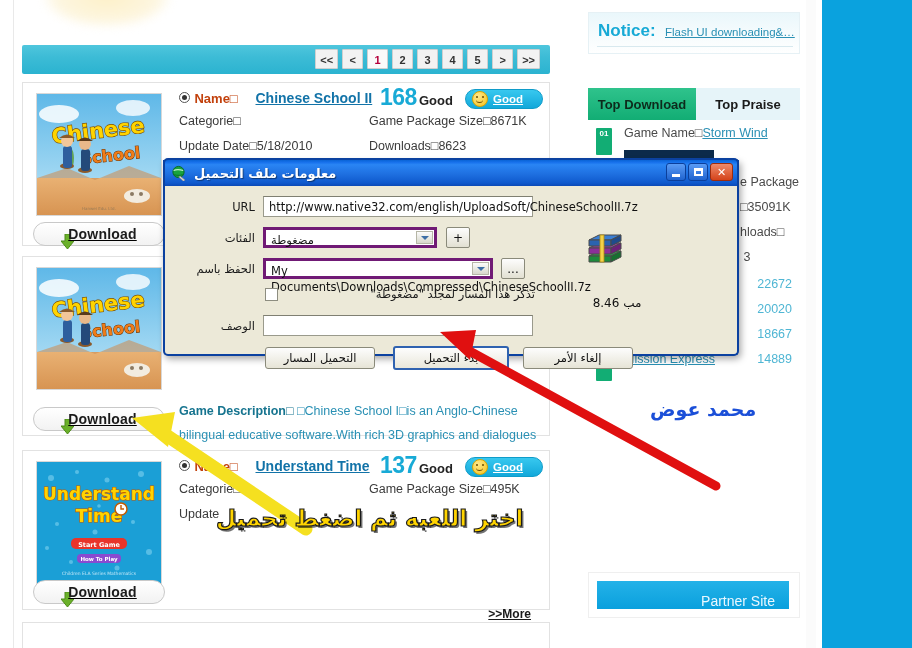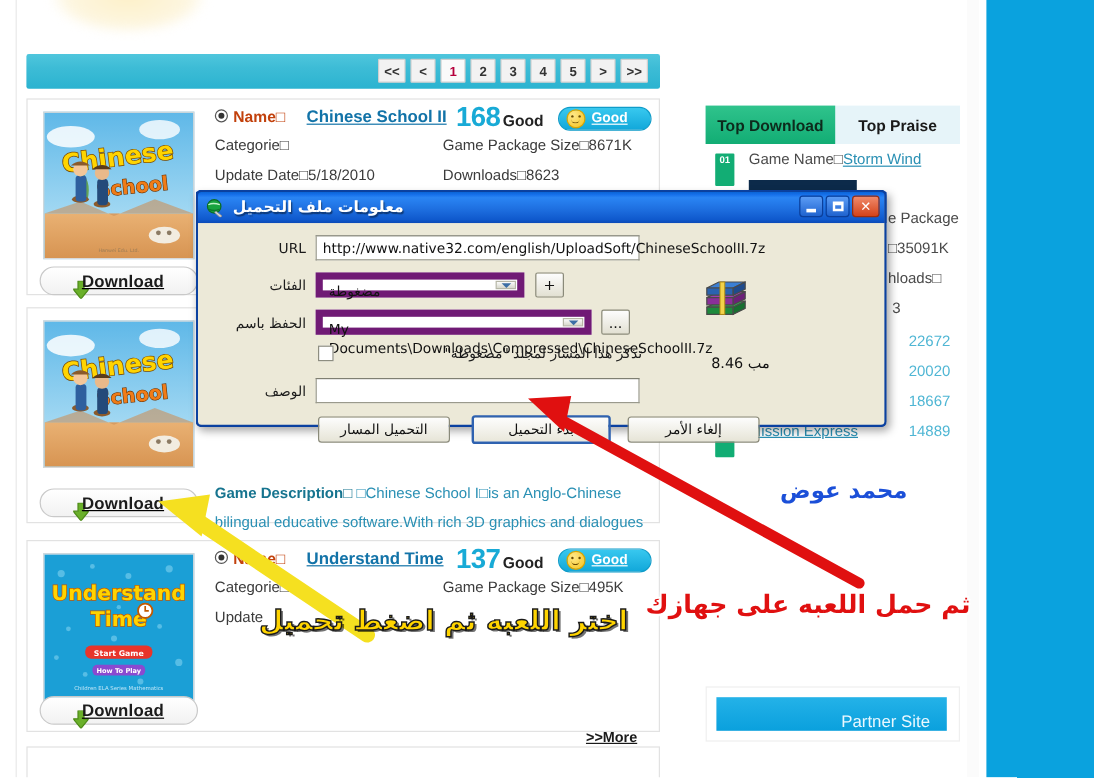--- a/index.html
+++ b/index.html
@@ -151,21 +151,21 @@
   .wb.max .gl{display:block;width:9px;height:8px;border:2px solid #fff;border-top-width:3px;box-sizing:border-box;}
 
   .dlg-body{position:absolute;left:0;top:26px;right:0;bottom:0;}
   .flabel{position:absolute;font-size:11.5px;color:#1a1a1a;direction:rtl;text-align:right;}
   .ftext{
     position:absolute;background:#fff;border:1px solid #9a9a8c;border-top-color:#7f7f72;
     box-sizing:border-box;font-size:11.5px;color:#111;padding:2px 5px;line-height:16px;
     font-family:"DejaVu Sans","Liberation Sans",sans-serif;
   }
   .fcombo{
-    position:absolute;background:#fff;border:6px solid #701a75;box-sizing:border-box;
+    position:absolute;background:#fff;border:3px solid #701a75;box-sizing:border-box;
     font-size:11.5px;color:#111;line-height:16px;
   }
   .fcombo .cval{position:absolute;left:5px;top:2px;direction:rtl;}
   .fcombo .cval.ltr{direction:ltr;}
   .cbtn{position:absolute;right:1px;top:1px;bottom:1px;width:17px;
     background:linear-gradient(#fbfbfb,#d8d8cc);border:1px solid #b6b6a6;box-sizing:border-box;
     display:flex;align-items:center;justify-content:center;cursor:pointer;}
   .cbtn .ch{width:0;height:0;border-left:4px solid transparent;border-right:4px solid transparent;
     border-top:4px solid #3c6ea5;}
   .sqbtn{
@@ -411,20 +411,25 @@
           <span class="c1">Update</span>
         </div>
         <div class="more" style="top:150px;right:10px">&gt;&gt;More</div>
       </div>
     </div>
 
     <div class="card" id="card3"></div>
   </div>
 
   <div class="rightcol">
+    <div class="noticebox">
+      <span class="notice-l">Notice:</span>
+      <span class="notice-v">Flash UI downloading&amp;…</span>
+      <div class="noticerule"></div>
+    </div>
 
     <div class="tabs">
       <div class="tab active">Top Download</div>
       <div class="tab inactive">Top Praise</div>
     </div>
 
     <div class="toplist">
       <div class="tl-row">
         <span class="tl-badge">01</span>
         <span class="tl-name">
@@ -556,16 +561,15 @@
       <path d="M470 360 L440 332 L476 330 Z" fill="#e01010"></path>
     </g>
 
     <g>
       <path d="M306 529 L163 433" stroke="#f5e020" stroke-width="13" stroke-linecap="round"></path>
       <path d="M168 447 L132 418 L175 412 Z" fill="#f5e020"></path>
     </g>
   </svg>
 
   <div class="ar ar-blue">محمد عوض</div>
-  <div class="ar ar-red">ثم حمل اللعبه على جهازك</div>
   <div class="ar ar-yellow">اختر اللعبه ثم اضغط تحميل</div>
 
 </div>
 
 </body></html>

